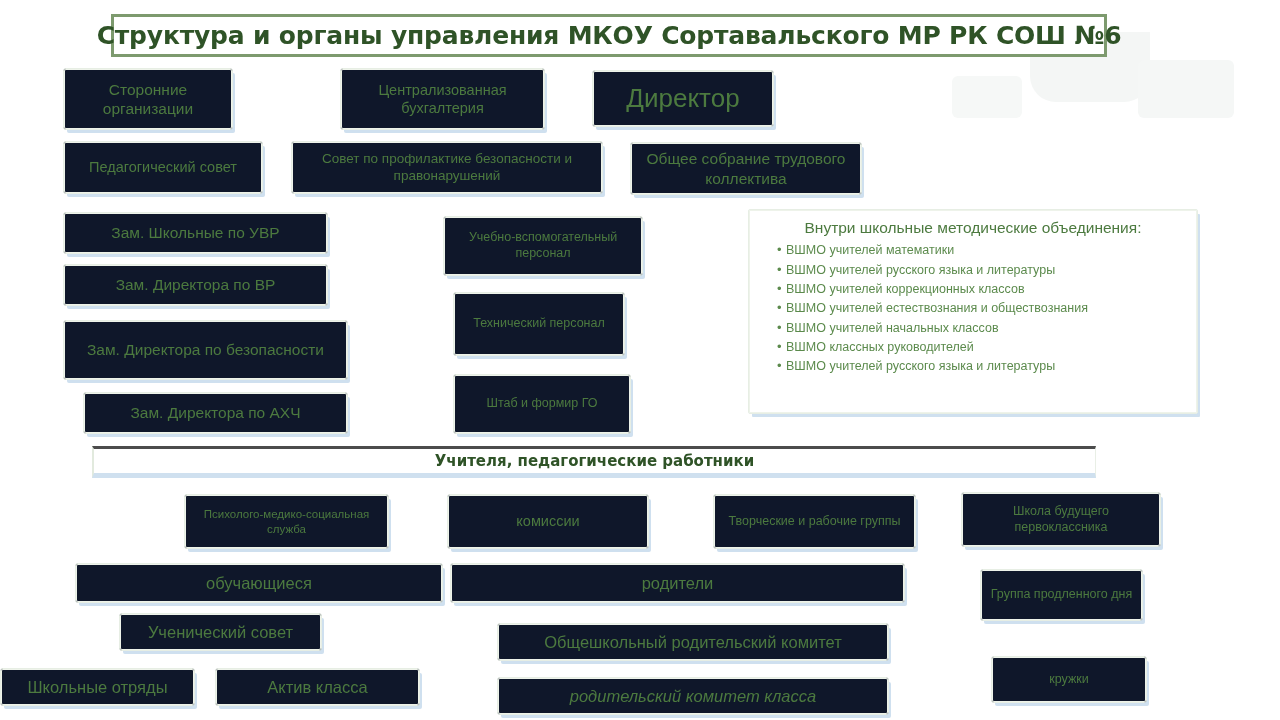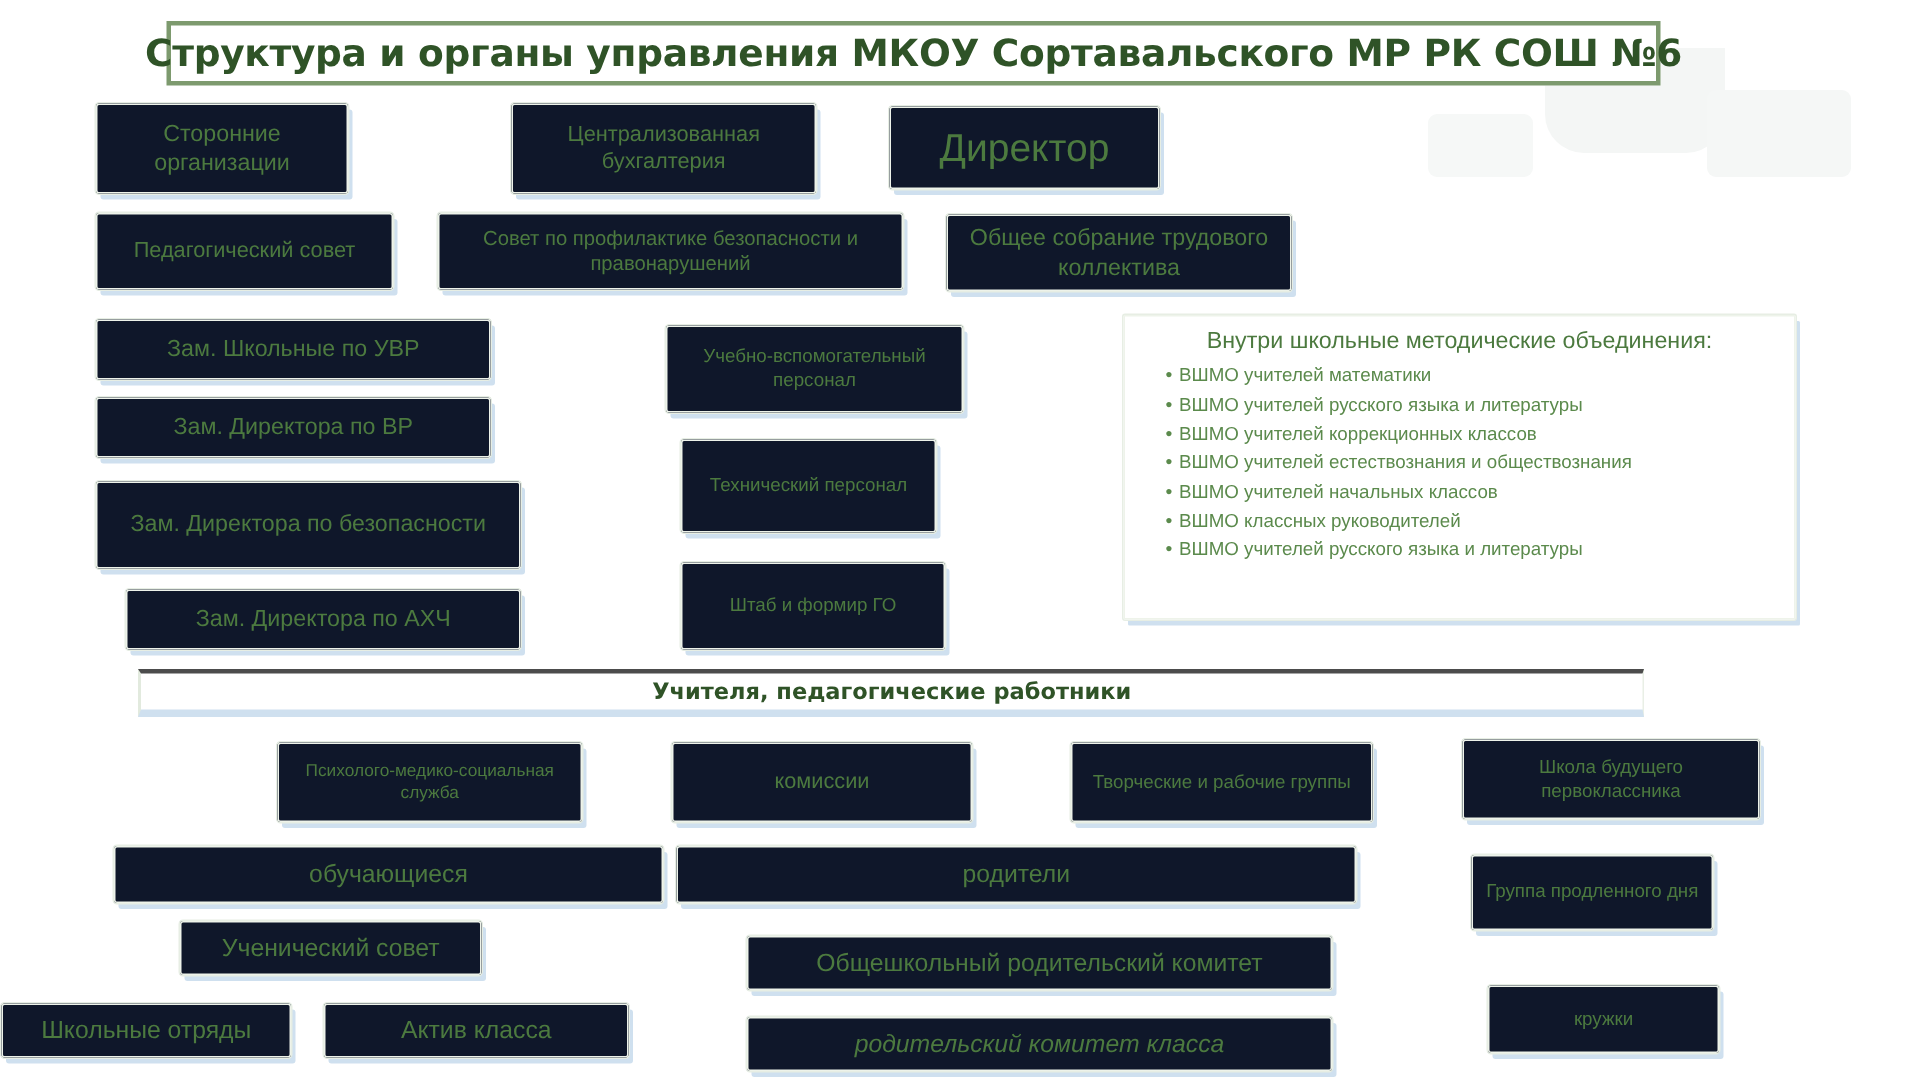--- a/index.html
+++ b/index.html
@@ -233,21 +233,21 @@
   </div>
 
   <div class="node fs14" style="left:447px; top:494px; width:202px; height:55px;">
     <span class="lbl">комиссии</span>
   </div>
 
   <div class="node fs12" style="left:713px; top:494px; width:203px; height:55px;">
     <span class="lbl">Творческие и рабочие группы</span>
   </div>
 
-  <div class="node fs12" style="left:961px; top:492px; width:200px; height:55px;margin-left:13px;">
+  <div class="node fs12" style="left:961px; top:492px; width:200px; height:55px;">
     <span class="lbl">Школа будущего первоклассника</span>
   </div>
 
   <div class="node fs16" style="left:75px;  top:563px; width:368px; height:40px;">
     <span class="lbl">обучающиеся</span>
   </div>
 
   <div class="node fs16" style="left:450px; top:563px; width:455px; height:40px;">
     <span class="lbl">родители</span>
   </div>

